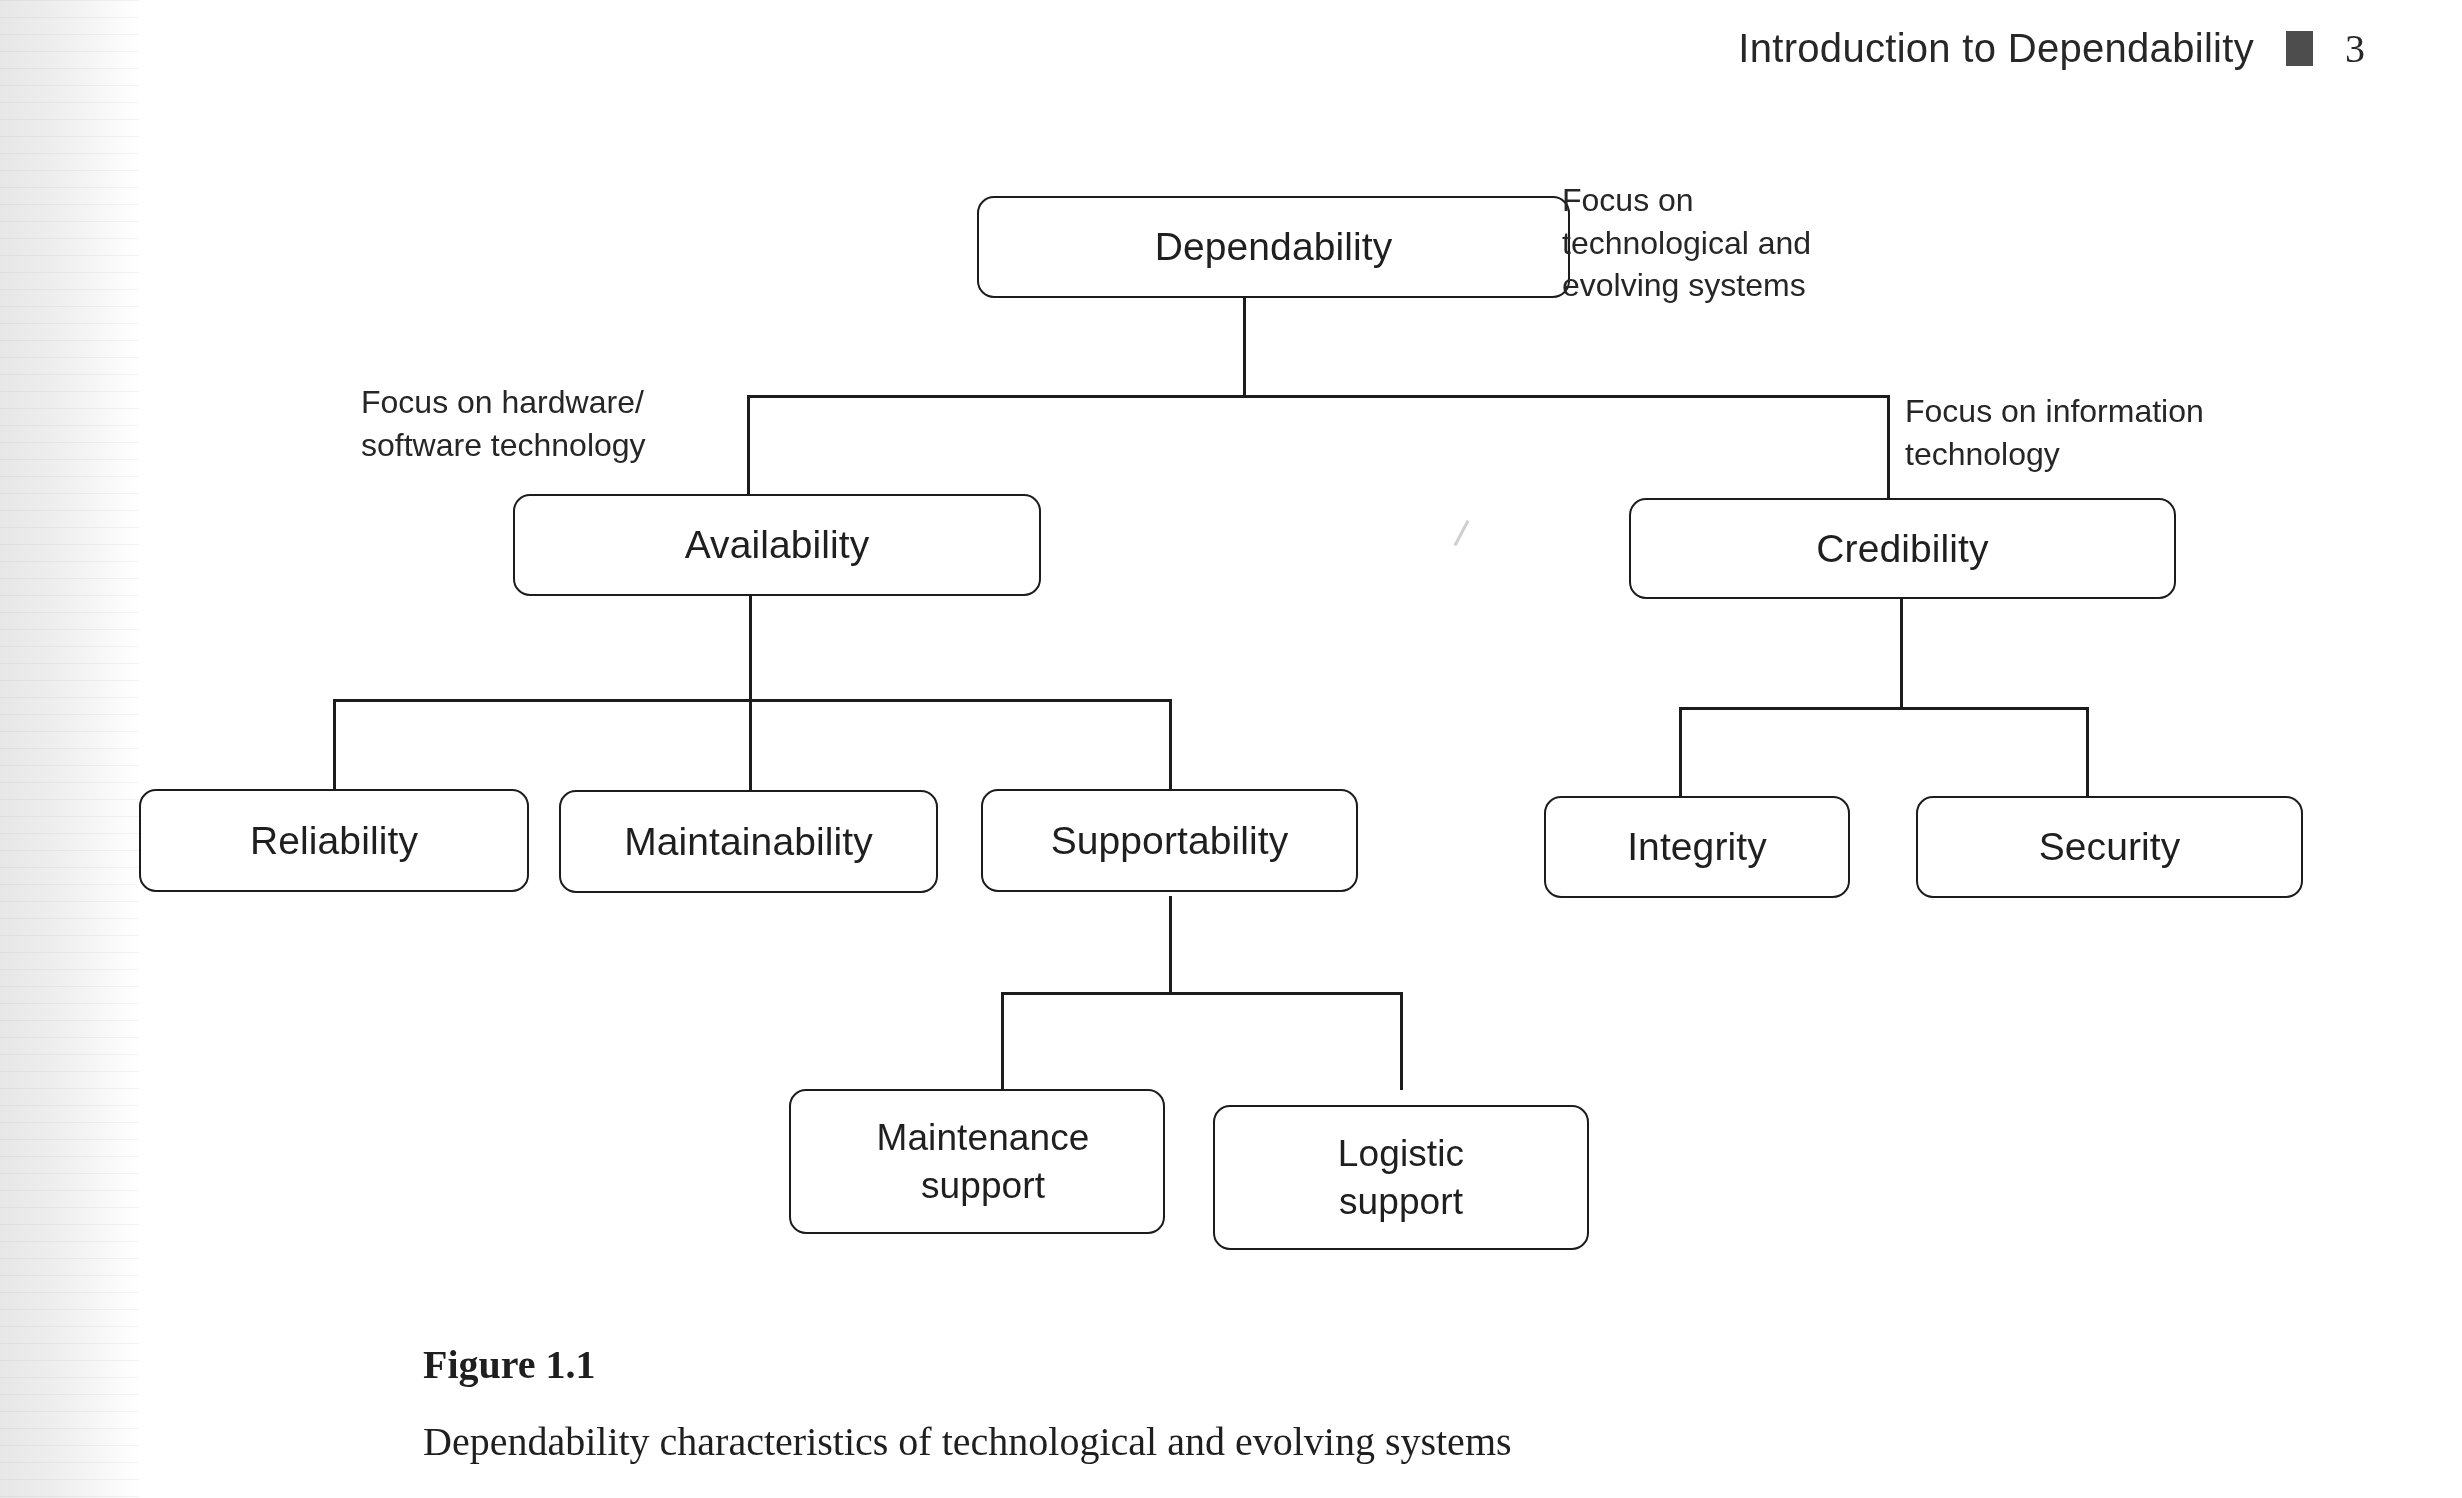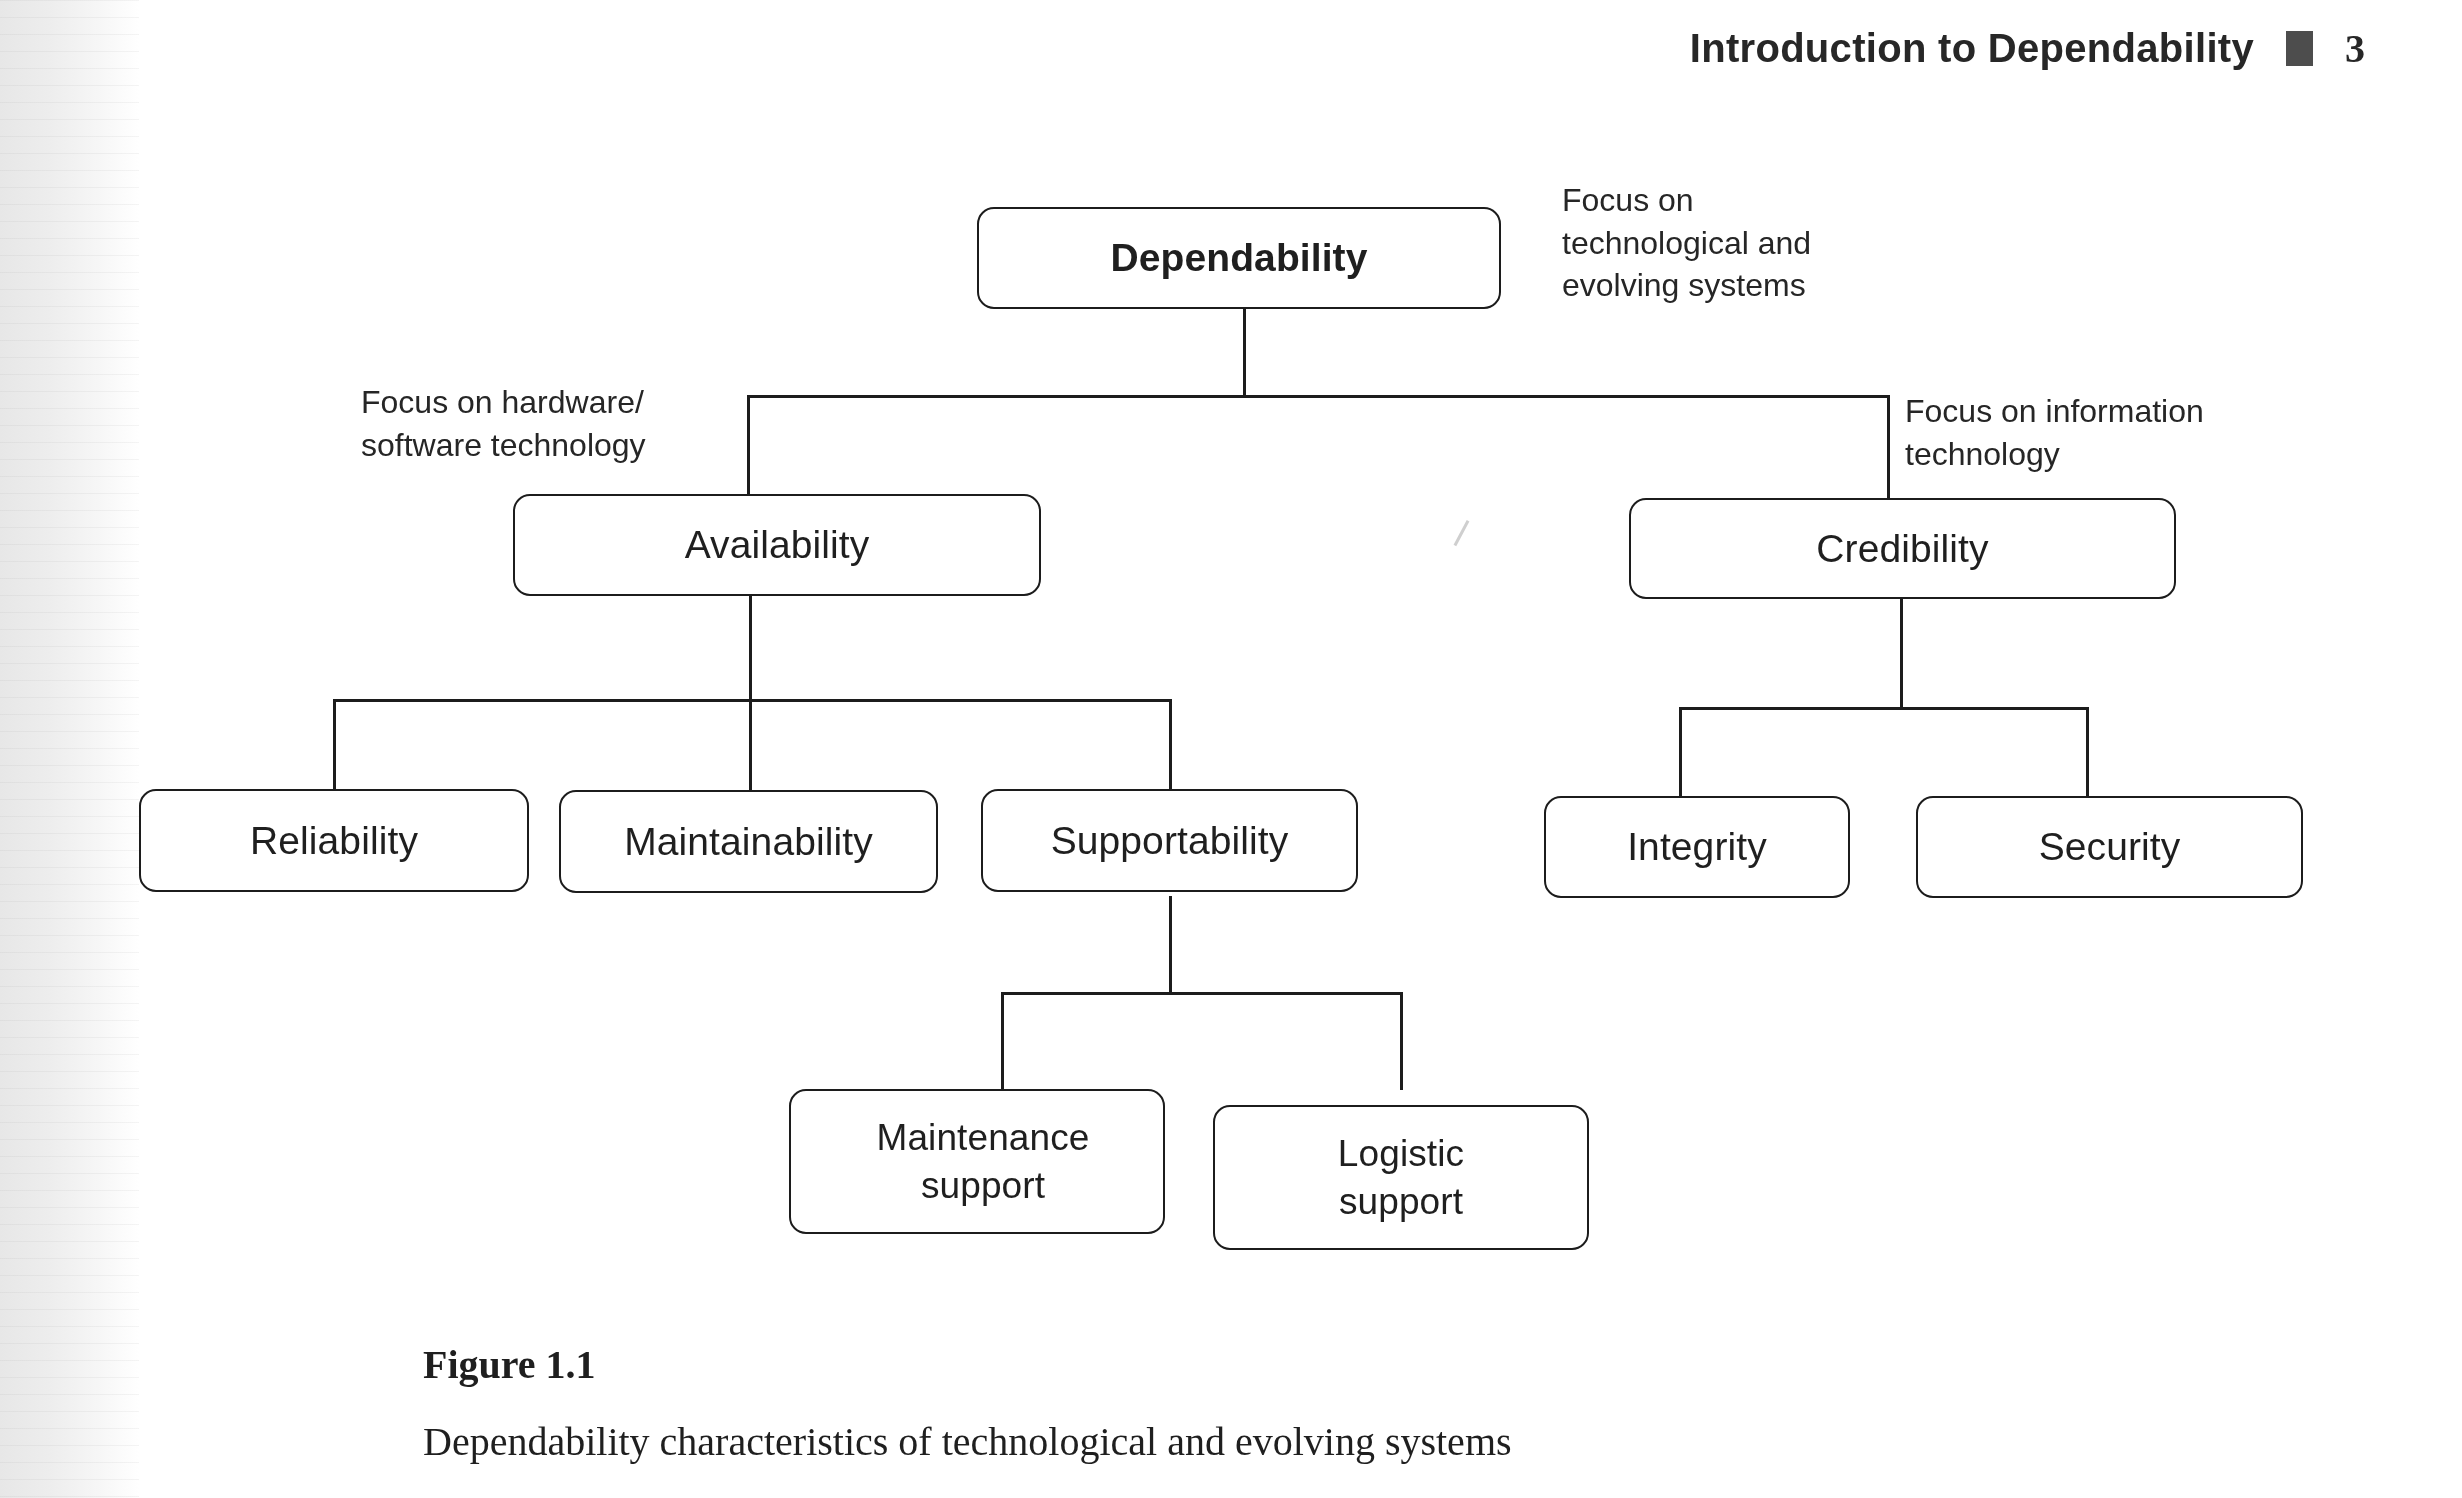--- a/index.html
+++ b/index.html
@@ -39,21 +39,20 @@
 
   
   #running-head {
     position: absolute;
     right: 97px;
     top: 24.5px;
     display: flex;
     align-items: center;
     gap: 32px;
     color: #2b2b2b;
-    font-weight: bold;
   }
   #running-head .rh-title {
     font-family: "Liberation Sans", sans-serif;
     font-size: 40px;
     letter-spacing: 0.3px;
     white-space: nowrap;
     color: #272727;
   }
   #running-head .rh-square {
     width: 27px;
@@ -148,21 +147,21 @@
   <div id="running-head">
     <span class="rh-title">Introduction to Dependability</span>
     <span class="rh-square"></span>
     <span class="rh-page">3</span>
   </div>
 
   <div id="diagram">
 
     <div class="stray-mark" style="left:1460px; top:519px; width:2.6px; height:28px;"></div>
 
-    <div class="node" style="left:977px; top:207px; width:524px; height:102px;font-weight:bold;">
+    <div class="node" style="left:977px; top:196px; width:593px; height:102px;">
       <span>Dependability</span>
     </div>
 
     <div class="note" style="left:1562px; top:179px; width:336px;"><span>Focus on
 technological and
 evolving systems</span></div>
 
     <div class="conn v" style="left:1243px; top:297px; height:99px;"></div>
 
     <div class="conn h" style="left:747px; top:395px; width:1143px;"></div>

